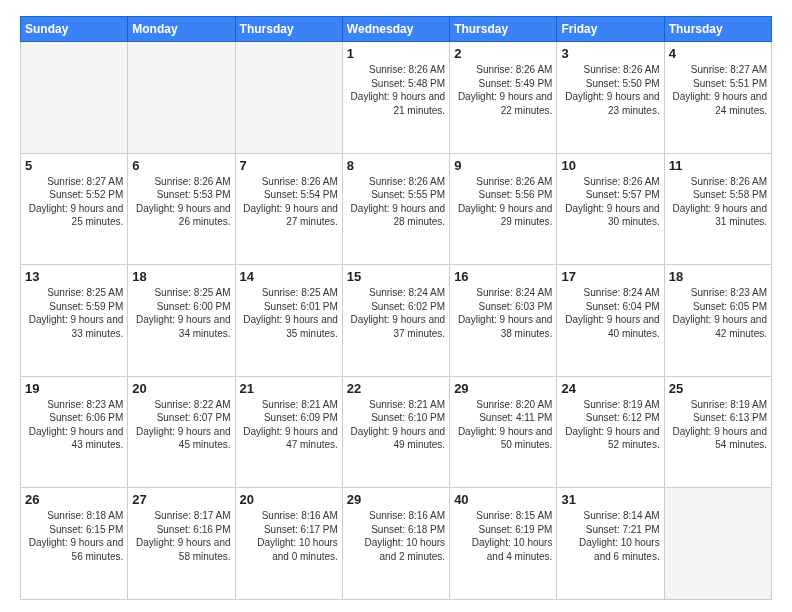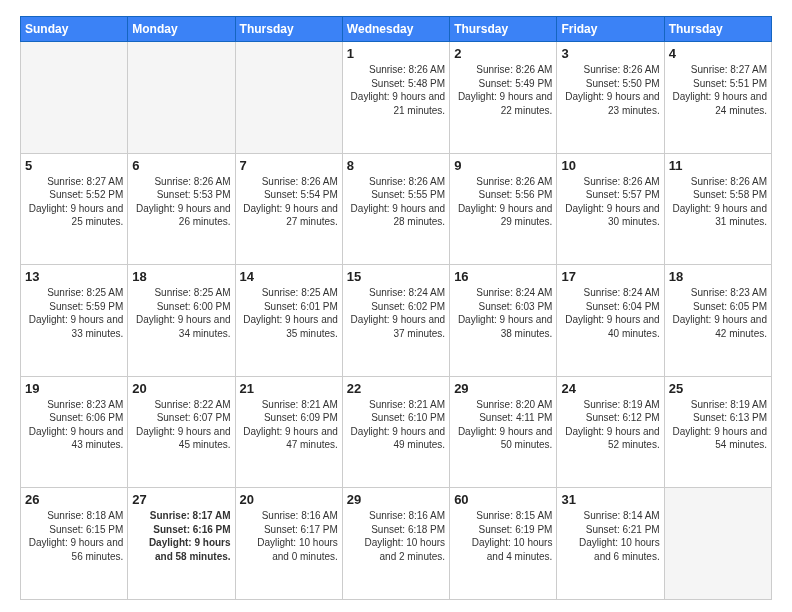--- a/index.html
+++ b/index.html
@@ -285,45 +285,45 @@
         </tr>
         <tr>
           <td>
             <span class="day-number">26</span>
             <div class="day-info" style="white-space: pre-line;">Sunrise: 8:18 AM
 Sunset: 6:15 PM
 Daylight: 9 hours and 56 minutes.</div>
           </td>
           <td>
             <span class="day-number">27</span>
-            <div class="day-info" style="white-space: pre-line; font-weight: bold;">Sunrise: 8:17 AM
+            <div class="day-info" style="white-space: pre-line;">Sunrise: 8:17 AM
 Sunset: 6:16 PM
 Daylight: 9 hours and 58 minutes.</div>
           </td>
           <td>
             <span class="day-number">20</span>
             <div class="day-info" style="white-space: pre-line;">Sunrise: 8:16 AM
 Sunset: 6:17 PM
 Daylight: 10 hours and 0 minutes.</div>
           </td>
           <td>
             <span class="day-number">29</span>
             <div class="day-info" style="white-space: pre-line;">Sunrise: 8:16 AM
 Sunset: 6:18 PM
 Daylight: 10 hours and 2 minutes.</div>
           </td>
           <td>
-            <span class="day-number">60</span>
+            <span class="day-number">40</span>
             <div class="day-info" style="white-space: pre-line;">Sunrise: 8:15 AM
 Sunset: 6:19 PM
 Daylight: 10 hours and 4 minutes.</div>
           </td>
           <td>
             <span class="day-number">31</span>
             <div class="day-info" style="white-space: pre-line;">Sunrise: 8:14 AM
-Sunset: 6:21 PM
+Sunset: 7:21 PM
 Daylight: 10 hours and 6 minutes.</div>
           </td>
           <td class="empty"></td>
         </tr>
       </tbody>
   </table>
 </div>
 
 </body></html>

